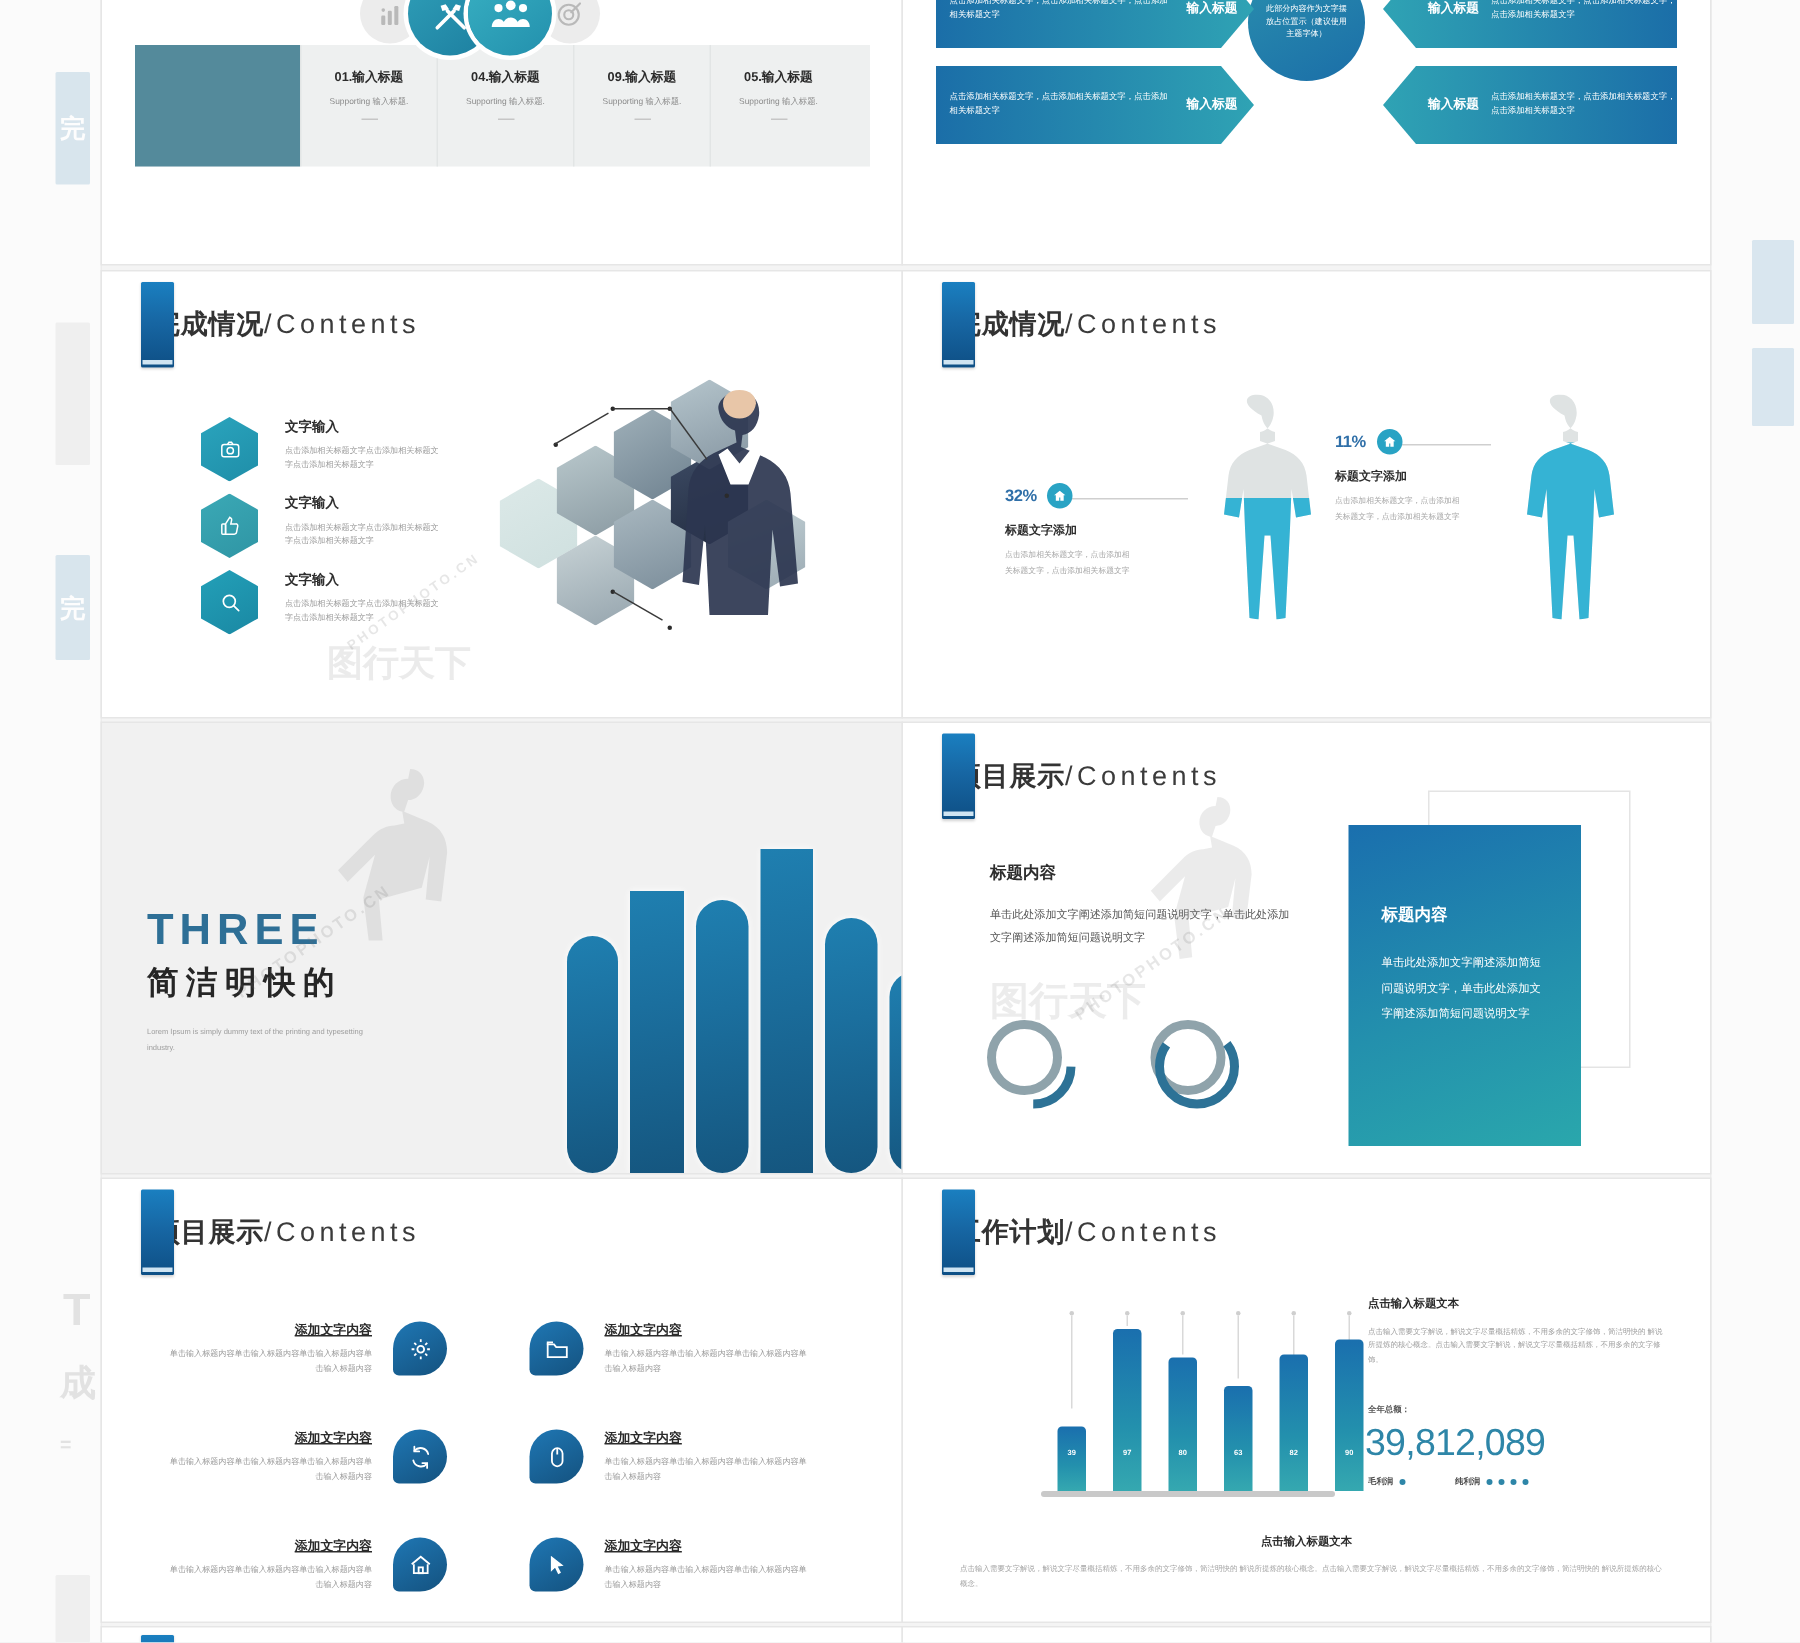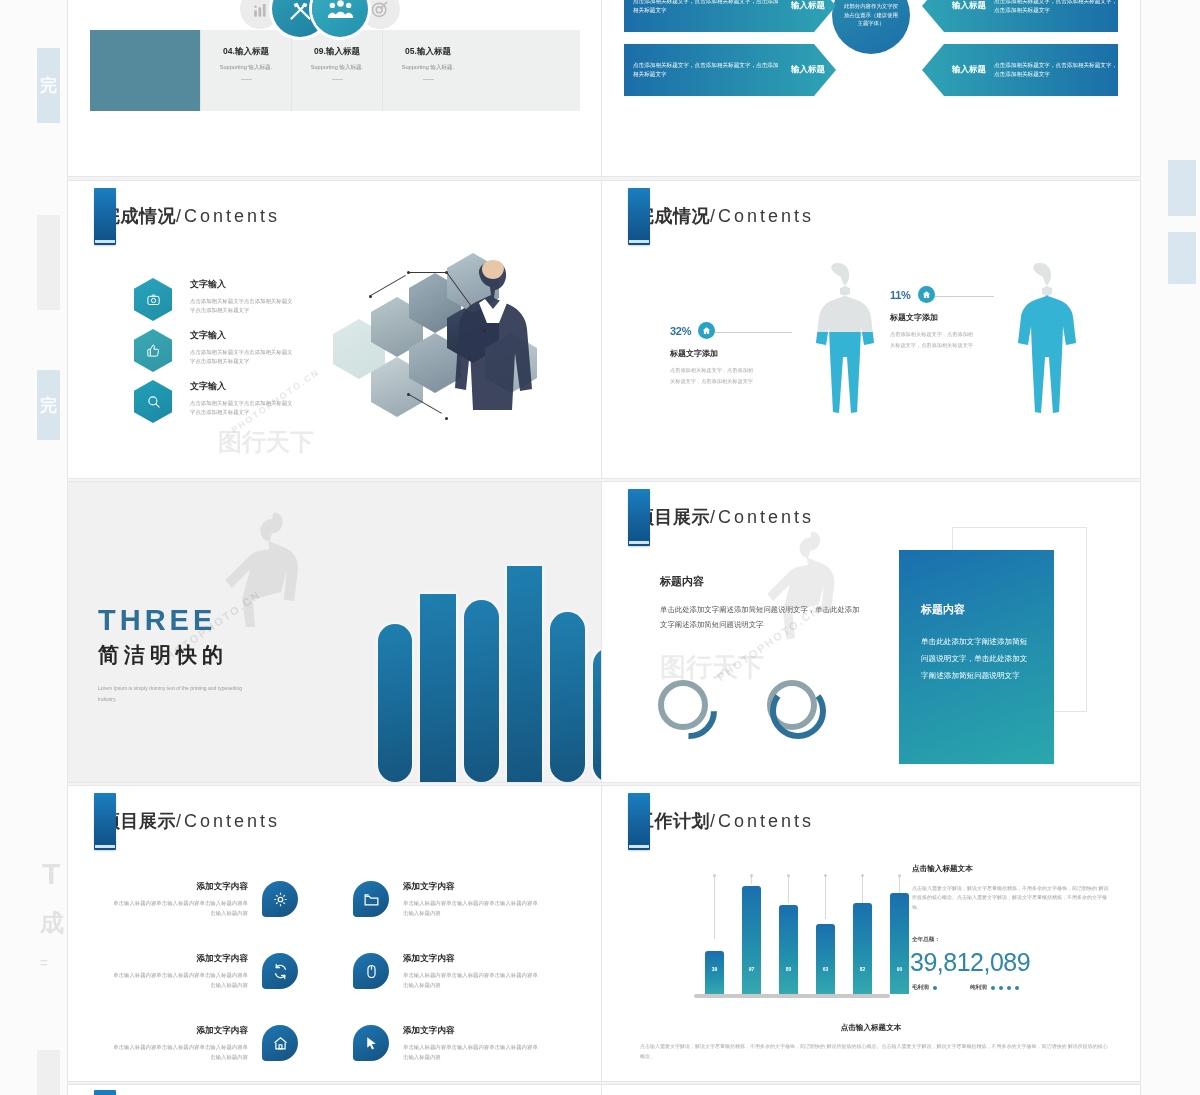--- a/index.html
+++ b/index.html
@@ -113,21 +113,21 @@
         color:#fff;}
   .card .ch{font-size:11px;font-weight:700;}
   .card .cb{font-size:7.6px;line-height:2.25;margin-top:16px;}
   .outline{position:absolute;border:1px solid #e4e4e4;}
 
   
   .drop{width:36px;height:36px;background:linear-gradient(150deg,#1f77b4,#14527f);
         border-radius:50% 50% 50% 4px;display:flex;align-items:center;justify-content:center;
         color:#fff;}
   .s7 .it{position:absolute;}
-  .s7 .ih{font-size:8.6px;font-weight:700;color:#2b2b2b;}
+  .s7 .ih{font-size:8.6px;font-weight:700;color:#2b2b2b;text-decoration:underline;}
   .s7 .ib{font-size:5.4px;color:#9a9a9a;line-height:1.85;margin-top:5px;width:140px;}
   .s7 .ralign{text-align:right;}
 
   
   .s8 .cbar{position:absolute;bottom:0;width:19px;border-radius:3px 3px 0 0;
      background:linear-gradient(180deg,#1a6fae 0%,#2390ad 60%,#35a8b0 100%);
      display:flex;align-items:flex-end;justify-content:center;}
   .s8 .cbar span{font-size:5px;color:#fff;margin-bottom:22px;font-weight:700;}
   .s8 .stem{position:absolute;width:1px;background:#d9d9d9;}
   .s8 .stemdot{position:absolute;width:3px;height:3px;background:#cfcfcf;border-radius:50%;}
@@ -200,20 +200,25 @@
         <svg width="20" height="20" viewBox="0 0 24 24" fill="none" stroke="currentColor" stroke-width="1.7">
           <circle cx="11" cy="13" r="8"></circle>
             <circle cx="11" cy="13" r="3.6"></circle>
           <path d="M13 11 L20 4" stroke-linecap="round"></path>
         </svg>
       </div>
     </div>
 
     <div class="panel" style="left:22px;top:112px;width:490px;height:81px;">
       <div class="pimg"></div>
+      <div class="pcol">
+        <div class="pt">01.输入标题</div>
+        <div class="ps">Supporting 输入标题.</div>
+        <div class="pd"></div>
+      </div>
       <div class="pcol">
         <div class="pt">04.输入标题</div>
         <div class="ps">Supporting 输入标题.</div>
         <div class="pd"></div>
       </div>
       <div class="pcol">
         <div class="pt">09.输入标题</div>
         <div class="ps">Supporting 输入标题.</div>
         <div class="pd"></div>
       </div>

